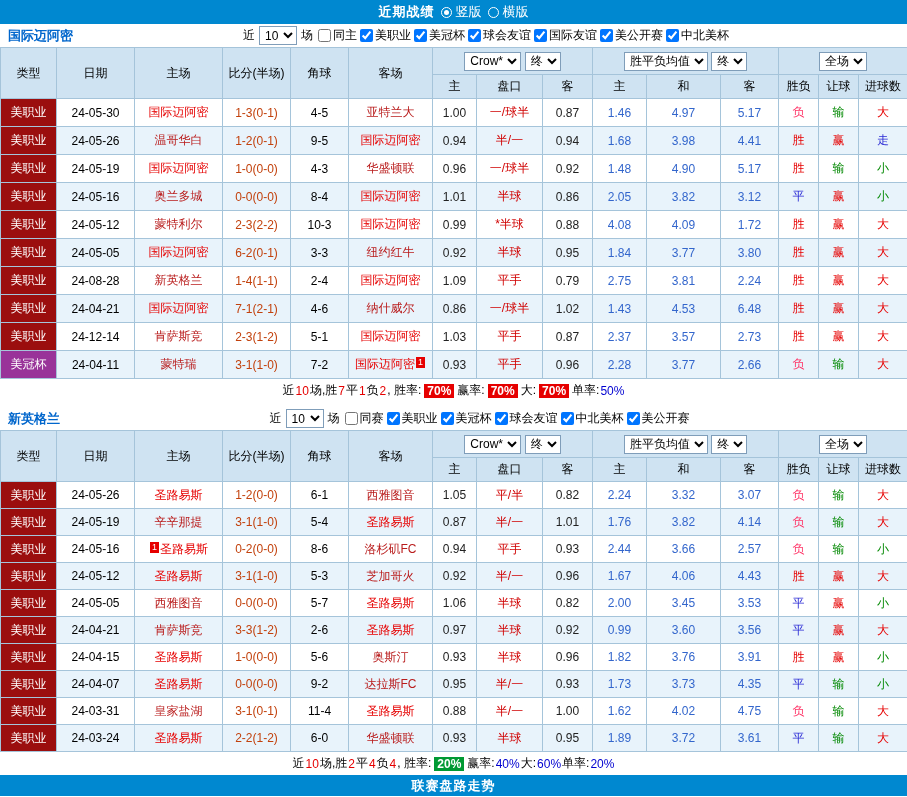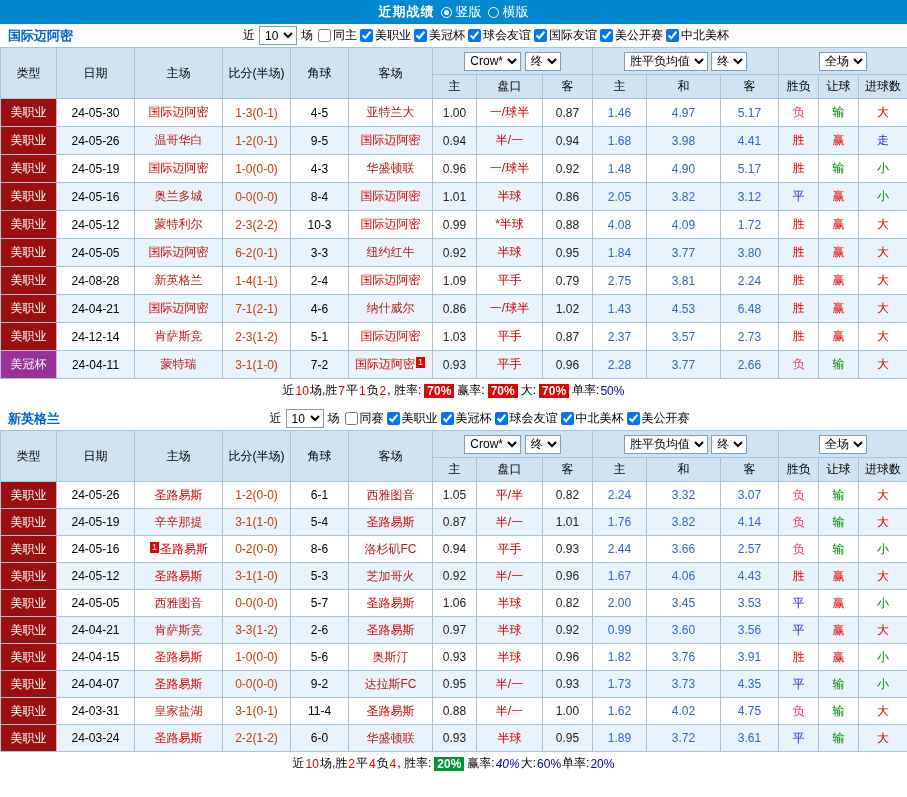--- a/index.html
+++ b/index.html
@@ -602,22 +602,25 @@
         <span style="color: rgb(230, 0, 0);">10</span>
         <span>场,胜</span>
         <span style="color: rgb(230, 0, 0);">2</span>
         <span>平</span>
         <span style="color: rgb(230, 0, 0);">4</span>
         <span>负</span>
         <span style="color: rgb(230, 0, 0);">4</span>
         <span>, 胜率: </span>
         <span class="pct-badge" style="background: rgb(0, 153, 51);">20%</span>
         <span> 赢率:</span>
-        <span style="color: rgb(0, 0, 208); font-style: italic;">40%</span>
+        <span style="color: rgb(0, 0, 208);">40%</span>
         <span> 大:</span>
         <span style="color: rgb(0, 0, 208);">60%</span>
         <span> 单率:</span>
         <span style="color: rgb(0, 0, 208);">20%</span>
       </div>
   </div>
 
+  <div class="bottombar">
+    <span>联赛盘路走势</span>
+  </div>
 
 </div>
 
 </body></html>

